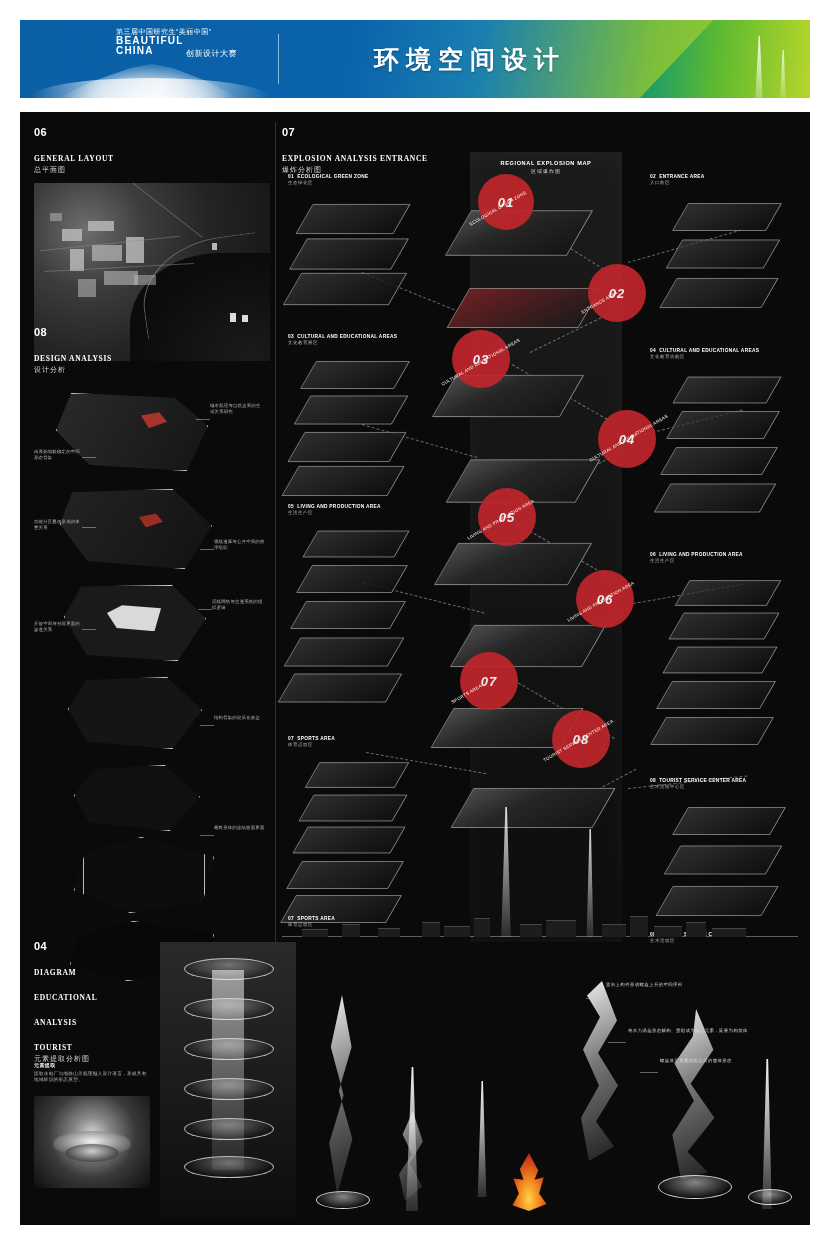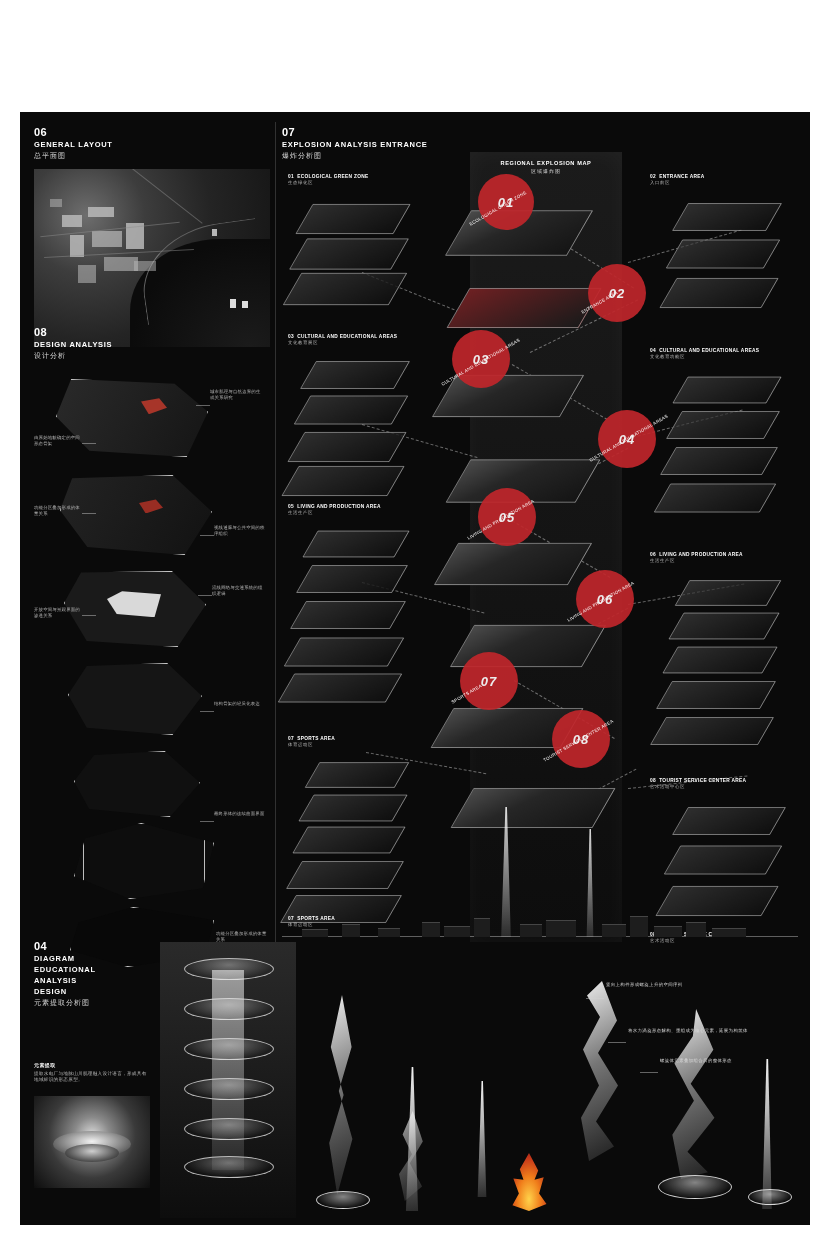--- a/index.html
+++ b/index.html
@@ -141,21 +141,22 @@
     font-size: 11px;
     font-weight: bold;
     color: #ffffff;
     letter-spacing: .5px;
   }
   .sec-en {
     font-size: 7.5px;
     font-weight: bold;
     color: #ffffff;
     letter-spacing: .7px;
-    margin-top: 2px;
+    margin-top: 16px;
+    font-family: Liberation Serif, serif;
   }
   .sec-cn {
     font-size: 7px;
     color: #d8d8d8;
     letter-spacing: 1px;
     margin-top: 2px;
   }
   .tiny {
     font-size: 4.6px;
     color: #bdbdbd;
@@ -409,20 +410,37 @@
     position: absolute;
     width: 1px;
     background: rgba(255,255,255,.16);
   }
 </style>
 </head>
 <body>
 
 <div class="poster">
 
+  <div class="banner">
+    <div class="banner-left">
+      <div class="banner-wave"></div>
+      <div class="banner-wave2"></div>
+      <div class="logo-text">
+        <div class="logo-cn-small">第三届中国研究生“美丽中国”</div>
+        <div class="logo-en">BEAUTIFUL</div>
+        <div class="logo-en">CHINA</div>
+      </div>
+      <div class="logo-sub">创新设计大赛</div>
+      <div class="banner-divider"></div>
+    </div>
+    <div class="banner-title">环境空间设计</div>
+    <div class="banner-right-shape"></div>
+    <div class="banner-tower"></div>
+    <div class="banner-tower2"></div>
+  </div>
 
   <div class="board">
 
     <div class="divider-v" style="left:255px; top:10px; height:930px;"></div>
 
     <div class="panel06">
       <div class="sec-num">06</div>
       <div class="sec-en">GENERAL LAYOUT</div>
       <div class="sec-cn">总平面图</div>
       <div class="aerial">
@@ -687,21 +705,21 @@
       <div class="sky-b" style="left:96px;  width:22px; height:8px;"></div>
       <div class="sky-b" style="left:60px;  width:18px; height:12px;"></div>
       <div class="sky-b" style="left:20px;  width:26px; height:7px;"></div>
     </div>
 
     <div class="panel09">
       <div class="sec-num">04</div>
       <div class="sec-en">DIAGRAM</div>
       <div class="sec-en">EDUCATIONAL</div>
       <div class="sec-en">ANALYSIS</div>
-      <div class="sec-en">DESIGN</div>
+      <div class="sec-en">TOURIST</div>
       <div class="sec-cn">元素提取分析图</div>
     </div>
 
     <div class="elem-note">
       <div class="tiny-w">元素提取</div>
       <div class="tiny" style="margin-top:3px;">提取水电厂与地脉山川肌理融入设计语言，形成具有地域标识的形态原型。</div>
     </div>
 
     <div class="elem-photo">
       <div class="disc"></div>

